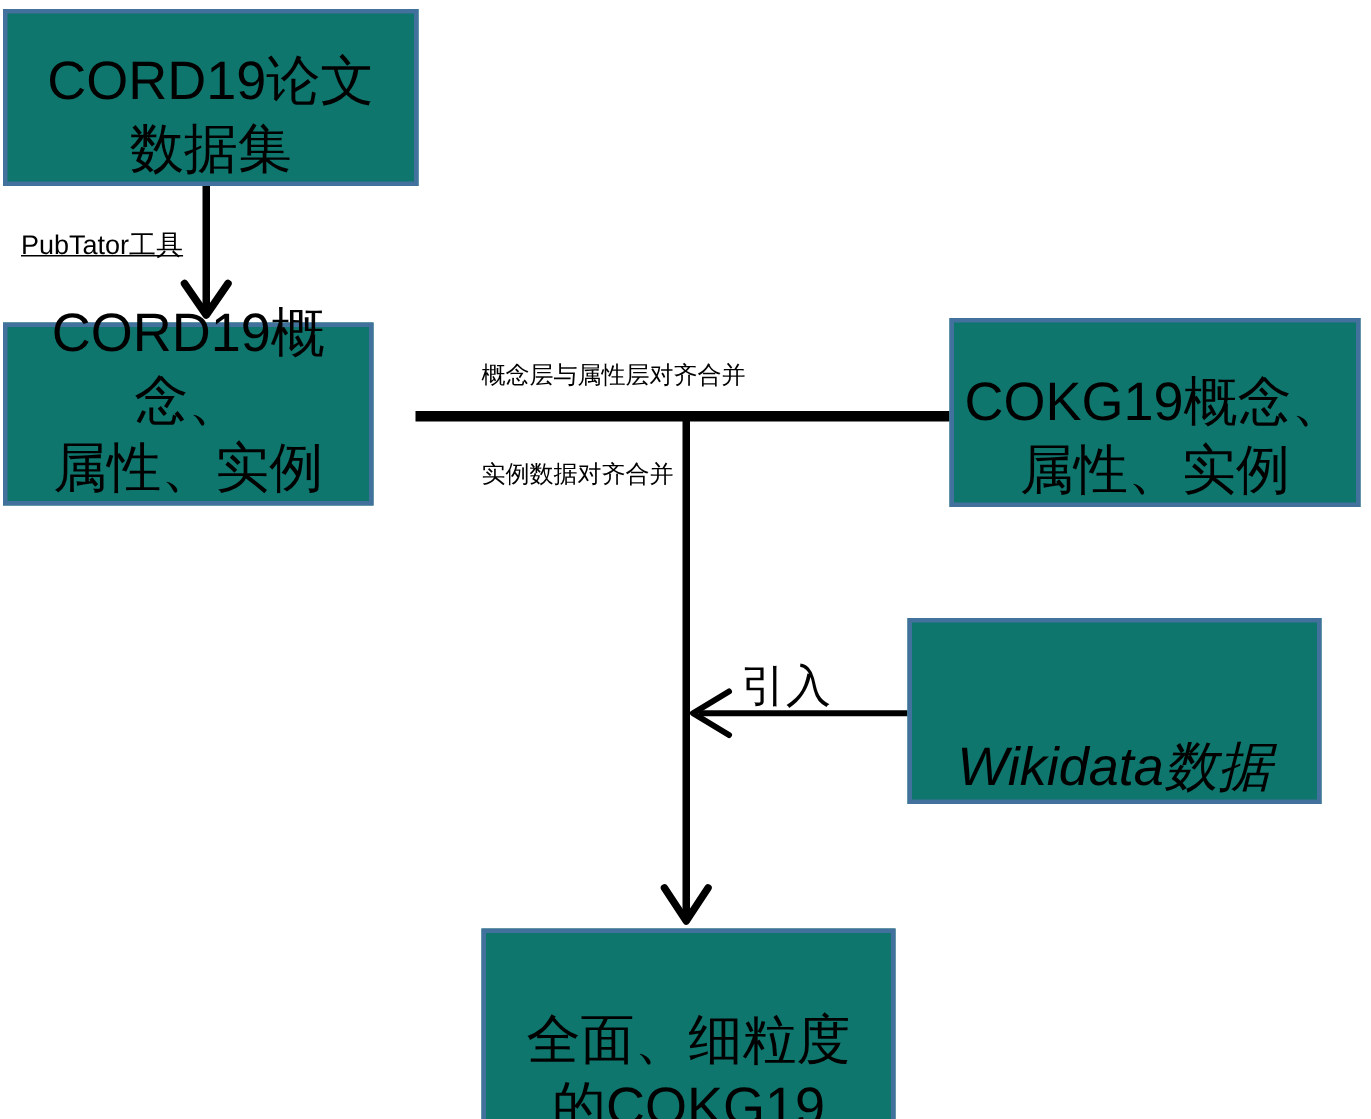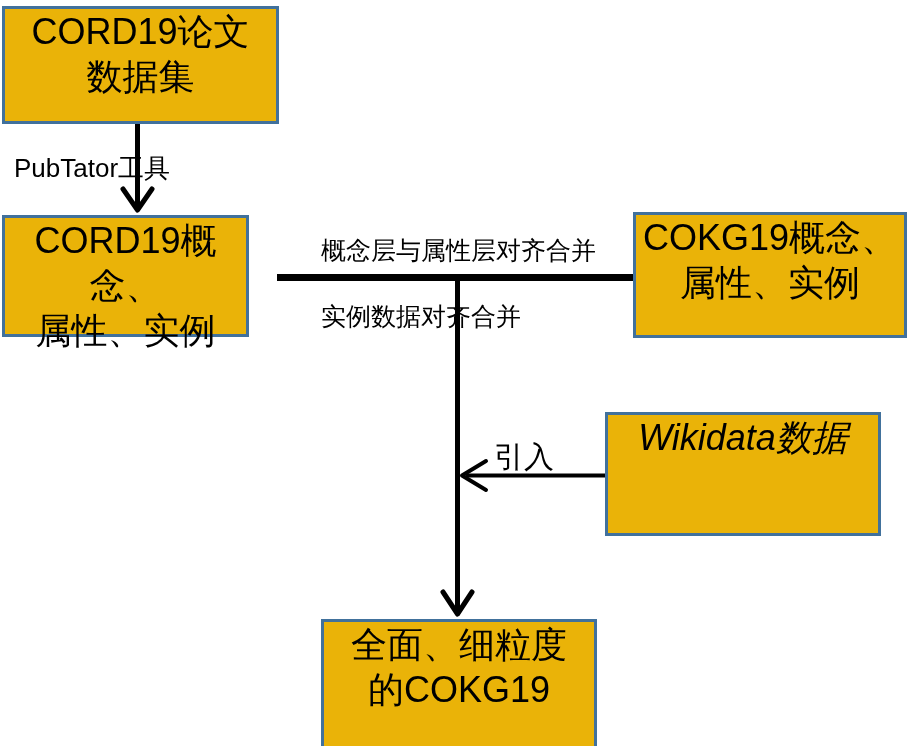--- a/index.html
+++ b/index.html
@@ -31,50 +31,51 @@
     fill: none;
     stroke-linecap: round;
     stroke-linejoin: round;
   }
   .w7 { stroke-width: 7px; }
   .w5 { stroke-width: 5px; }
   .w4 { stroke-width: 4px; }
   .node {
     position: absolute;
     box-sizing: border-box;
-    background: #eab308;
+    background: #0f766e;
     border: 3px solid #41719c;
     display: flex;
-    align-items: flex-start;
+    align-items: flex-end;
     justify-content: center;
     text-align: center;
     font-size: 36px;
     line-height: 1.25;
   }
   .node span {
     white-space: pre-line;
   }
   #node-cord19-dataset { left: 2px;   top: 6px;   width: 277px; height: 118px; }
   #node-cord19-kg      { left: 2px;   top: 215px; width: 247px; height: 122px; }
   #node-cokg19-kg      { left: 633px; top: 212px; width: 274px; height: 126px; }
   #node-wikidata       { left: 605px; top: 412px; width: 276px; height: 124px; font-style: italic; }
   #node-final-cokg19   { left: 321px; top: 619px; width: 276px; height: 144px; }
   .edge-label {
     position: absolute;
     white-space: pre-line;
   }
   #edge-label-pubtator {
     left: 14px;
     top: 151px;
-    font-size: 26px;
+    font-size: 18px;
+    text-decoration: underline;
   }
   #edge-label-merge {
     left: 321px;
     top: 201px;
-    font-size: 25px;
+    font-size: 16px;
     line-height: 33px;
   }
   #edge-label-import {
     left: 494px;
     top: 437px;
     font-size: 30px;
   }
 </style>
 </head>
 <body>

